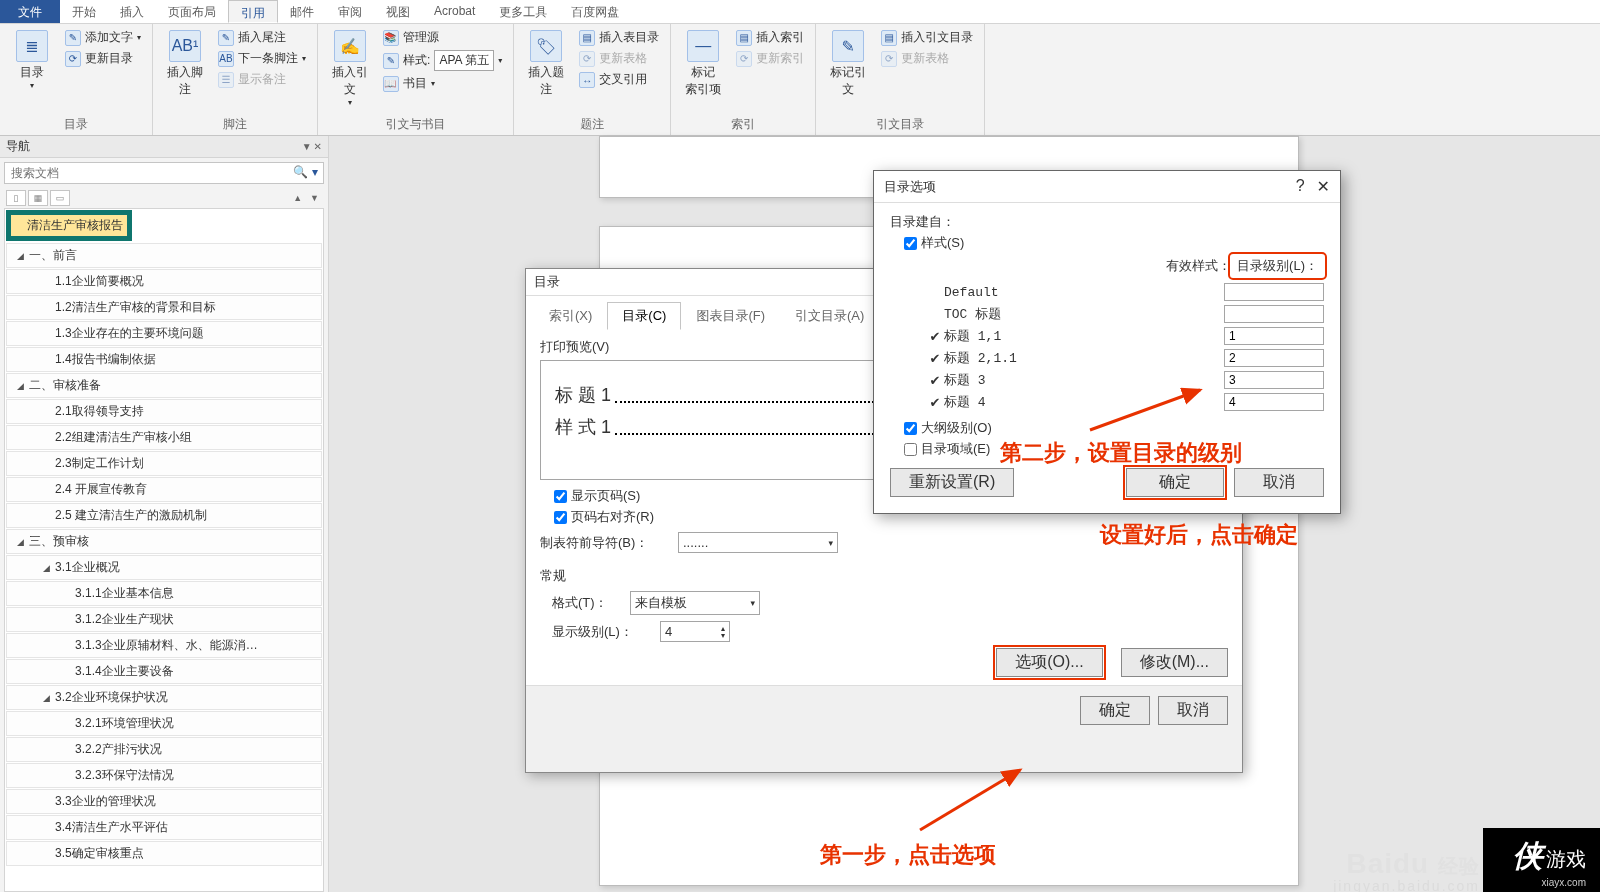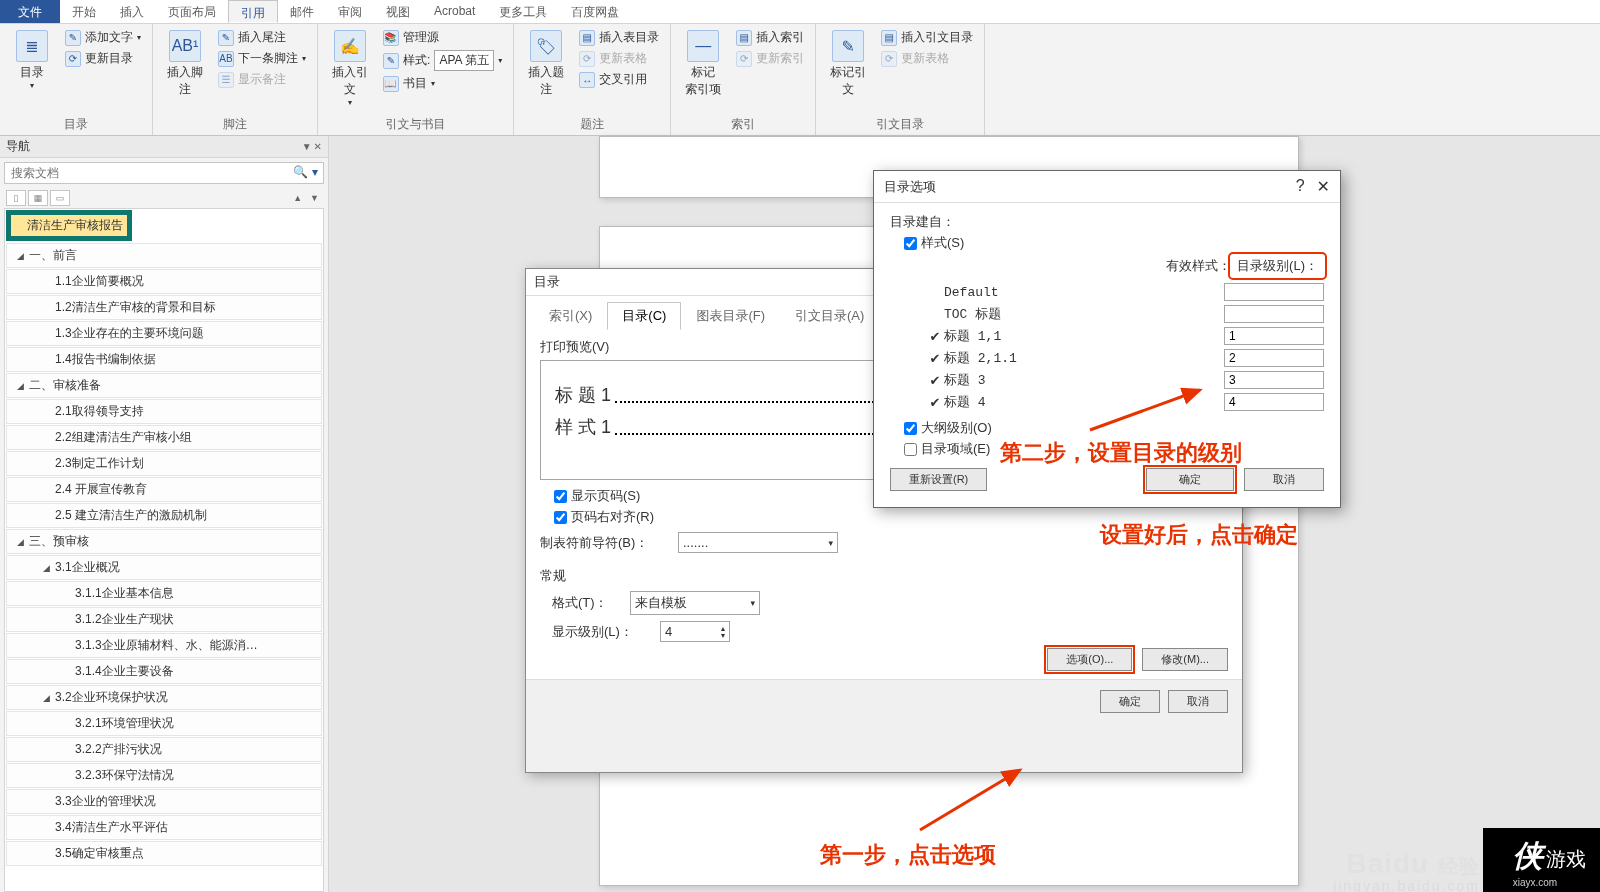--- a/index.html
+++ b/index.html
@@ -62,21 +62,21 @@
 .dlg-body { padding: 8px 14px; background: #fff; }
 .preview { border: 1px solid #a5a5a5; background: #fff; margin: 4px 0; padding: 14px; height: 120px; font-family: SimSun; }
 .previewrow { display: flex; justify-content: space-between; font-size: 18px; margin: 8px 0; }
 .dots { flex: 1; border-bottom: 2px dotted #000; margin: 0 4px 4px 4px; }
 .chk { display: flex; align-items: center; gap: 4px; margin: 3px 14px; }
 .chk input { margin: 0; }
 .formrow { display: flex; align-items: center; gap: 8px; margin: 6px 0; }
 .formrow label { width: 130px; }
 .sel { border: 1px solid #a5a5a5; padding: 2px 4px; background: #fff; display: inline-flex; align-items: center; justify-content: space-between; }
 .dlg-btns { display: flex; justify-content: flex-end; gap: 8px; padding: 10px 14px; background: #f0f0f0; border-top: 1px solid #ddd; }
-.btn { padding: 3px 18px; border: 1px solid #888; background: #e9e9e9; cursor: pointer; font-size: 11px; }
+.btn { padding: 3px 18px; border: 1px solid #888; background: #e9e9e9; cursor: pointer; font-size: 16px; }
 .btn.redbox { outline: 2px solid #e83200; outline-offset: 1px; }
 
 
 .optdlg { position: absolute; background: #fff; border: 1px solid #666; box-shadow: 4px 4px 14px rgba(0,0,0,0.35); font-size: 13px; }
 .opt-title { display: flex; justify-content: space-between; align-items: center; padding: 6px 10px; border-bottom: 1px solid #ddd; }
 .opt-title .winbtns { display: flex; gap: 12px; font-size: 16px; }
 .opt-title .winbtns span { cursor: pointer; }
 .opt-body { padding: 10px 16px; }
 .opt-body .hdrrow { display:flex; justify-content:flex-end; align-items:center; margin:2px 0 6px 26px; }
 .styles-box { margin: 4px 0 8px 36px; }
@@ -327,21 +327,21 @@
           <span style="font-size:9px">▾</span>
         </div>
     </div>
     <div class="formrow" style="margin-left:12px">
       <label style="width:100px">显示级别(L)：</label>
       <div class="sel" style="width:70px">
           <span>4</span>
           <span style="font-size:8px; line-height:7px; display:flex; flex-direction:column">▴<span>▾</span></span>
         </div>
     </div>
-    <div style="display:flex; justify-content:flex-end; gap:10px; ">
+    <div style="display:flex; justify-content:flex-end; gap:18px; ">
       <div class="btn redbox">选项(O)...</div>
       <div class="btn">修改(M)...</div>
     </div>
   </div>
   <div class="dlg-btns">
     <div class="btn">确定</div>
     <div class="btn">取消</div>
   </div>
 </div>
 
@@ -432,14 +432,14 @@
       </marker>
     </defs>
   <line x1="10" y1="70" x2="110" y2="10" stroke="#e83200" stroke-width="3" marker-end="url(#ah2)"></line>
 </svg>
 
 <div class="wmtxt"><span>Baidu</span> <span style="font-size:20px">经验</span></div>
 <div class="wmtxt2">jingyan.baidu.com</div>
 <div style="position:absolute; right:0; bottom:0; background:#000; color:#fff; padding:8px 14px 4px 30px;">
   <span style="font-size:30px; font-style:italic; font-weight:bold">侠</span>
   <span style="font-size:20px">游戏</span>
-  <div style="font-size:10px; color:#ccc">xiayx.com</div>
+  <div style="font-size:10px; text-align:right; color:#ccc">xiayx.com</div>
 </div>
 
 </body></html>

